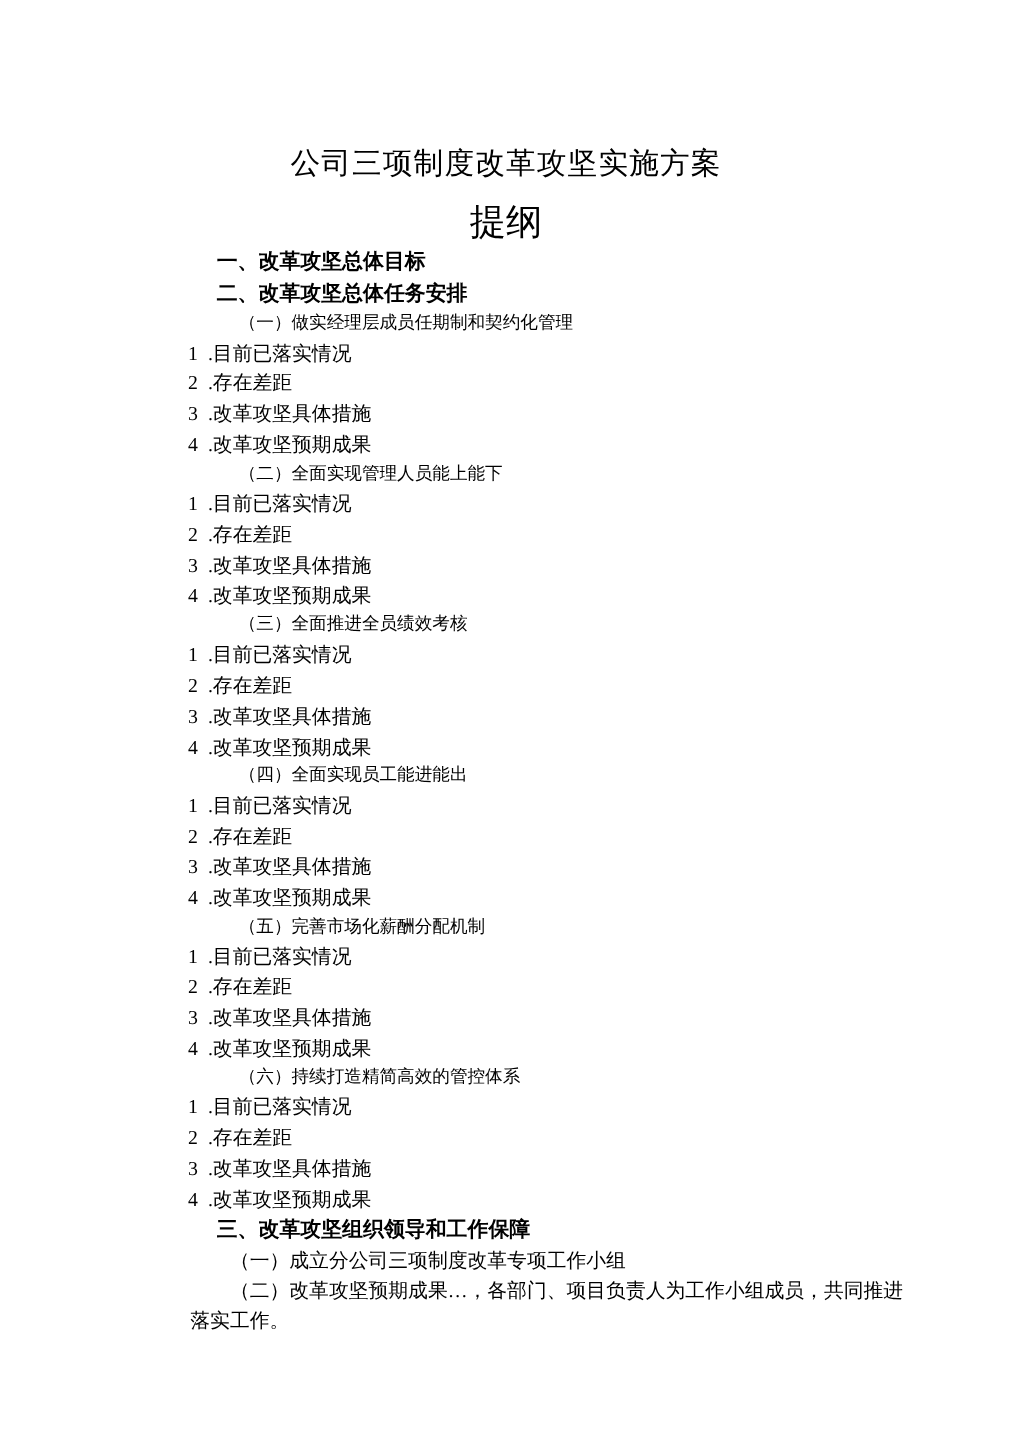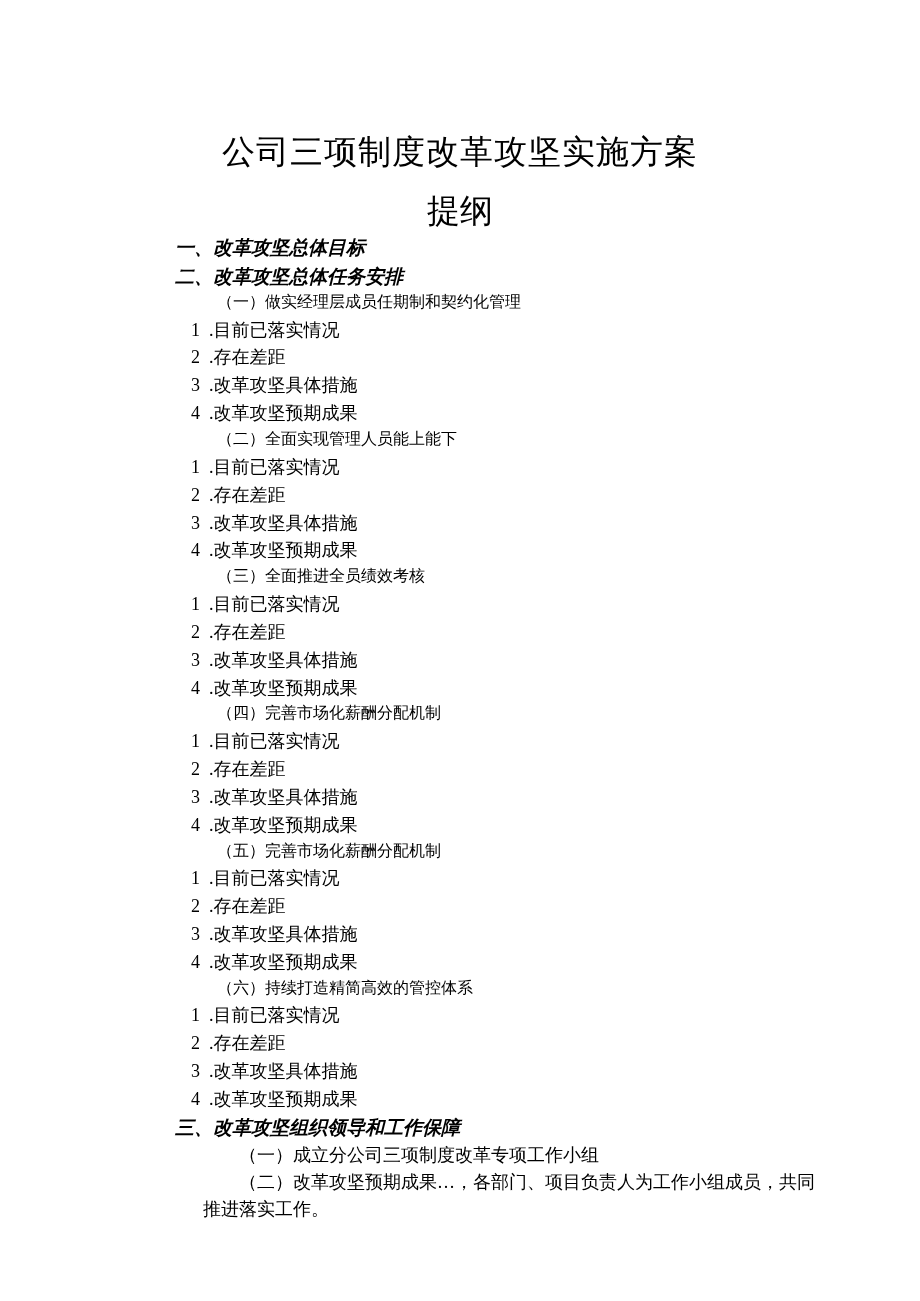--- a/index.html
+++ b/index.html
@@ -5,56 +5,55 @@
     * { margin: 0; padding: 0; box-sizing: border-box; }
     body {
       width: 920px;
       min-height: 1301px;
       background: #fff;
       font-family: "SimSun", "宋体", serif;
       color: #000;
       padding: 130px 95px 60px 95px;
     }
     .title {
-      font-size: 33px;
+      font-size: 27px;
       text-align: center;
       font-family: "SimSun", "宋体", serif;
       letter-spacing: 1px;
     }
     .subtitle {
       font-size: 33px;
       text-align: center;
       margin-top: 14px;
       font-family: "SimSun", "宋体", serif;
     }
     .h1 {
       font-size: 19px;
       font-weight: bold;
       line-height: 1.5;
-      margin-left: 80px;
+      margin-left: 102px;
       font-family: "SimHei", "黑体", sans-serif;
-      font-style: italic;
     }
     .h2 {
       font-size: 16px;
       line-height: 1.6;
       margin-left: 122px;
       font-family: Liberation Mono, monospace;
     }
     .h3 {
       font-size: 18px;
       line-height: 1.55;
-      margin-left: 96px;
+      margin-left: 76px;
       font-family: "SimSun", "宋体", serif;
     }
     .h3 .num { display: inline-block; width: 18px; }
     .para {
       font-size: 18px;
       line-height: 1.5;
-      margin-left: 108px;
+      margin-left: 78px;
       margin-right: 0;
       text-indent: 36px;
       font-family: "SimSun", "宋体", serif;
     }
   </style>
 </head>
 <body>
 
 <div class="title">公司三项制度改革攻坚实施方案</div>
 <div class="subtitle">提纲</div>
@@ -73,21 +72,21 @@
 <div class="h3"><span class="num">2</span><span>.存在差距</span></div>
 <div class="h3"><span class="num">3</span><span>.改革攻坚具体措施</span></div>
 <div class="h3"><span class="num">4</span><span>.改革攻坚预期成果</span></div>
 
 <div class="h2">（三）全面推进全员绩效考核</div>
 <div class="h3"><span class="num">1</span><span>.目前已落实情况</span></div>
 <div class="h3"><span class="num">2</span><span>.存在差距</span></div>
 <div class="h3"><span class="num">3</span><span>.改革攻坚具体措施</span></div>
 <div class="h3"><span class="num">4</span><span>.改革攻坚预期成果</span></div>
 
-<div class="h2">（四）完善市场化薪酬分配机制</div>
+<div class="h2">（四）全面实现员工能进能出</div>
 <div class="h3"><span class="num">1</span><span>.目前已落实情况</span></div>
 <div class="h3"><span class="num">2</span><span>.存在差距</span></div>
 <div class="h3"><span class="num">3</span><span>.改革攻坚具体措施</span></div>
 <div class="h3"><span class="num">4</span><span>.改革攻坚预期成果</span></div>
 
 <div class="h2">（五）完善市场化薪酬分配机制</div>
 <div class="h3"><span class="num">1</span><span>.目前已落实情况</span></div>
 <div class="h3"><span class="num">2</span><span>.存在差距</span></div>
 <div class="h3"><span class="num">3</span><span>.改革攻坚具体措施</span></div>
 <div class="h3"><span class="num">4</span><span>.改革攻坚预期成果</span></div>

